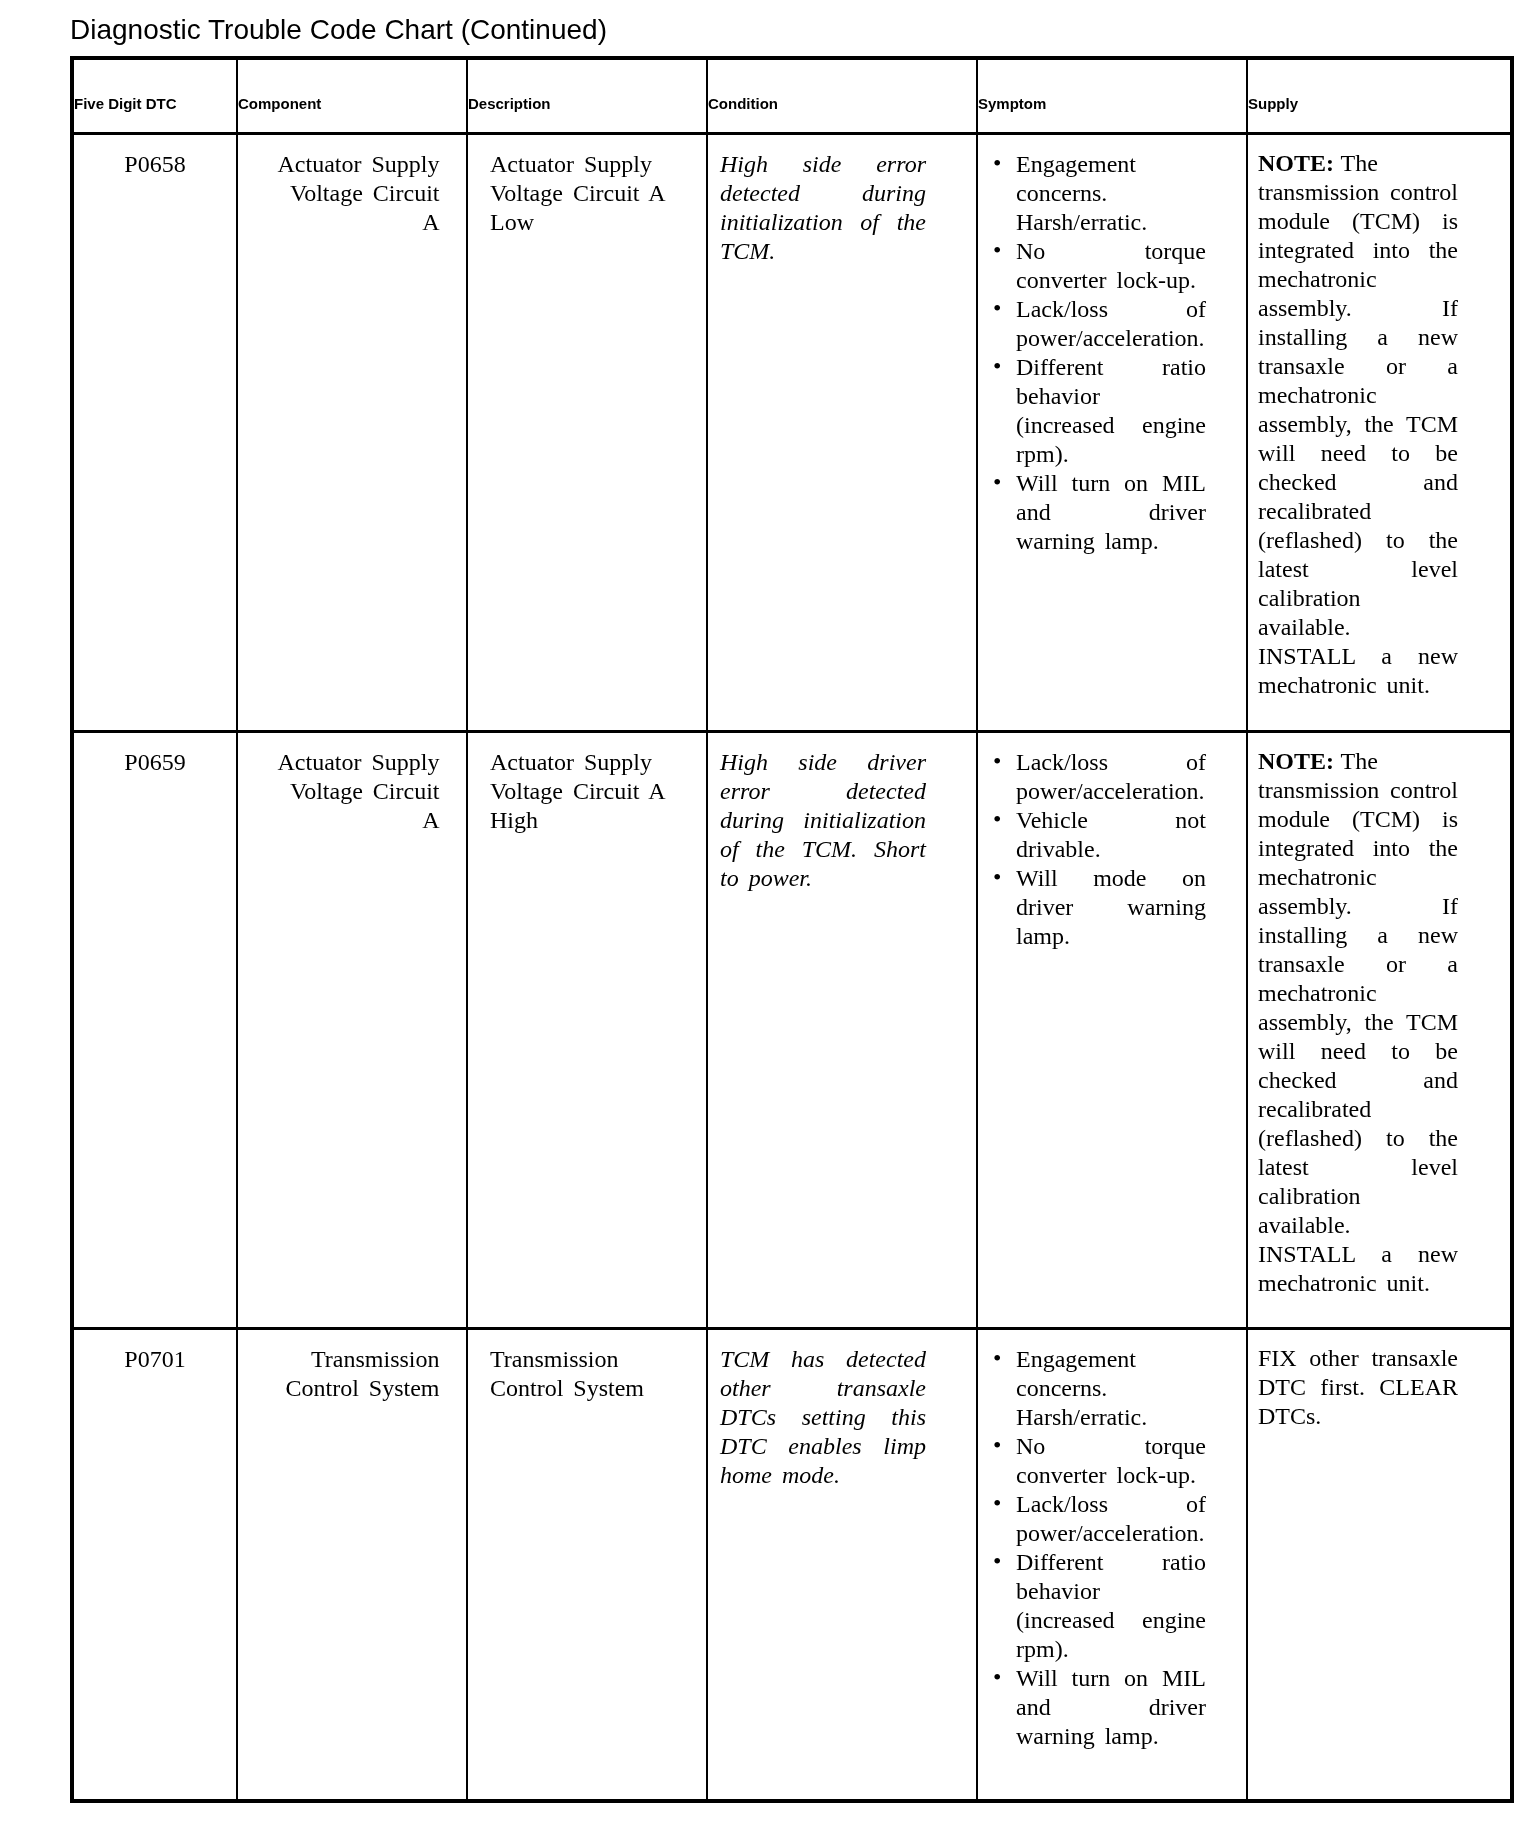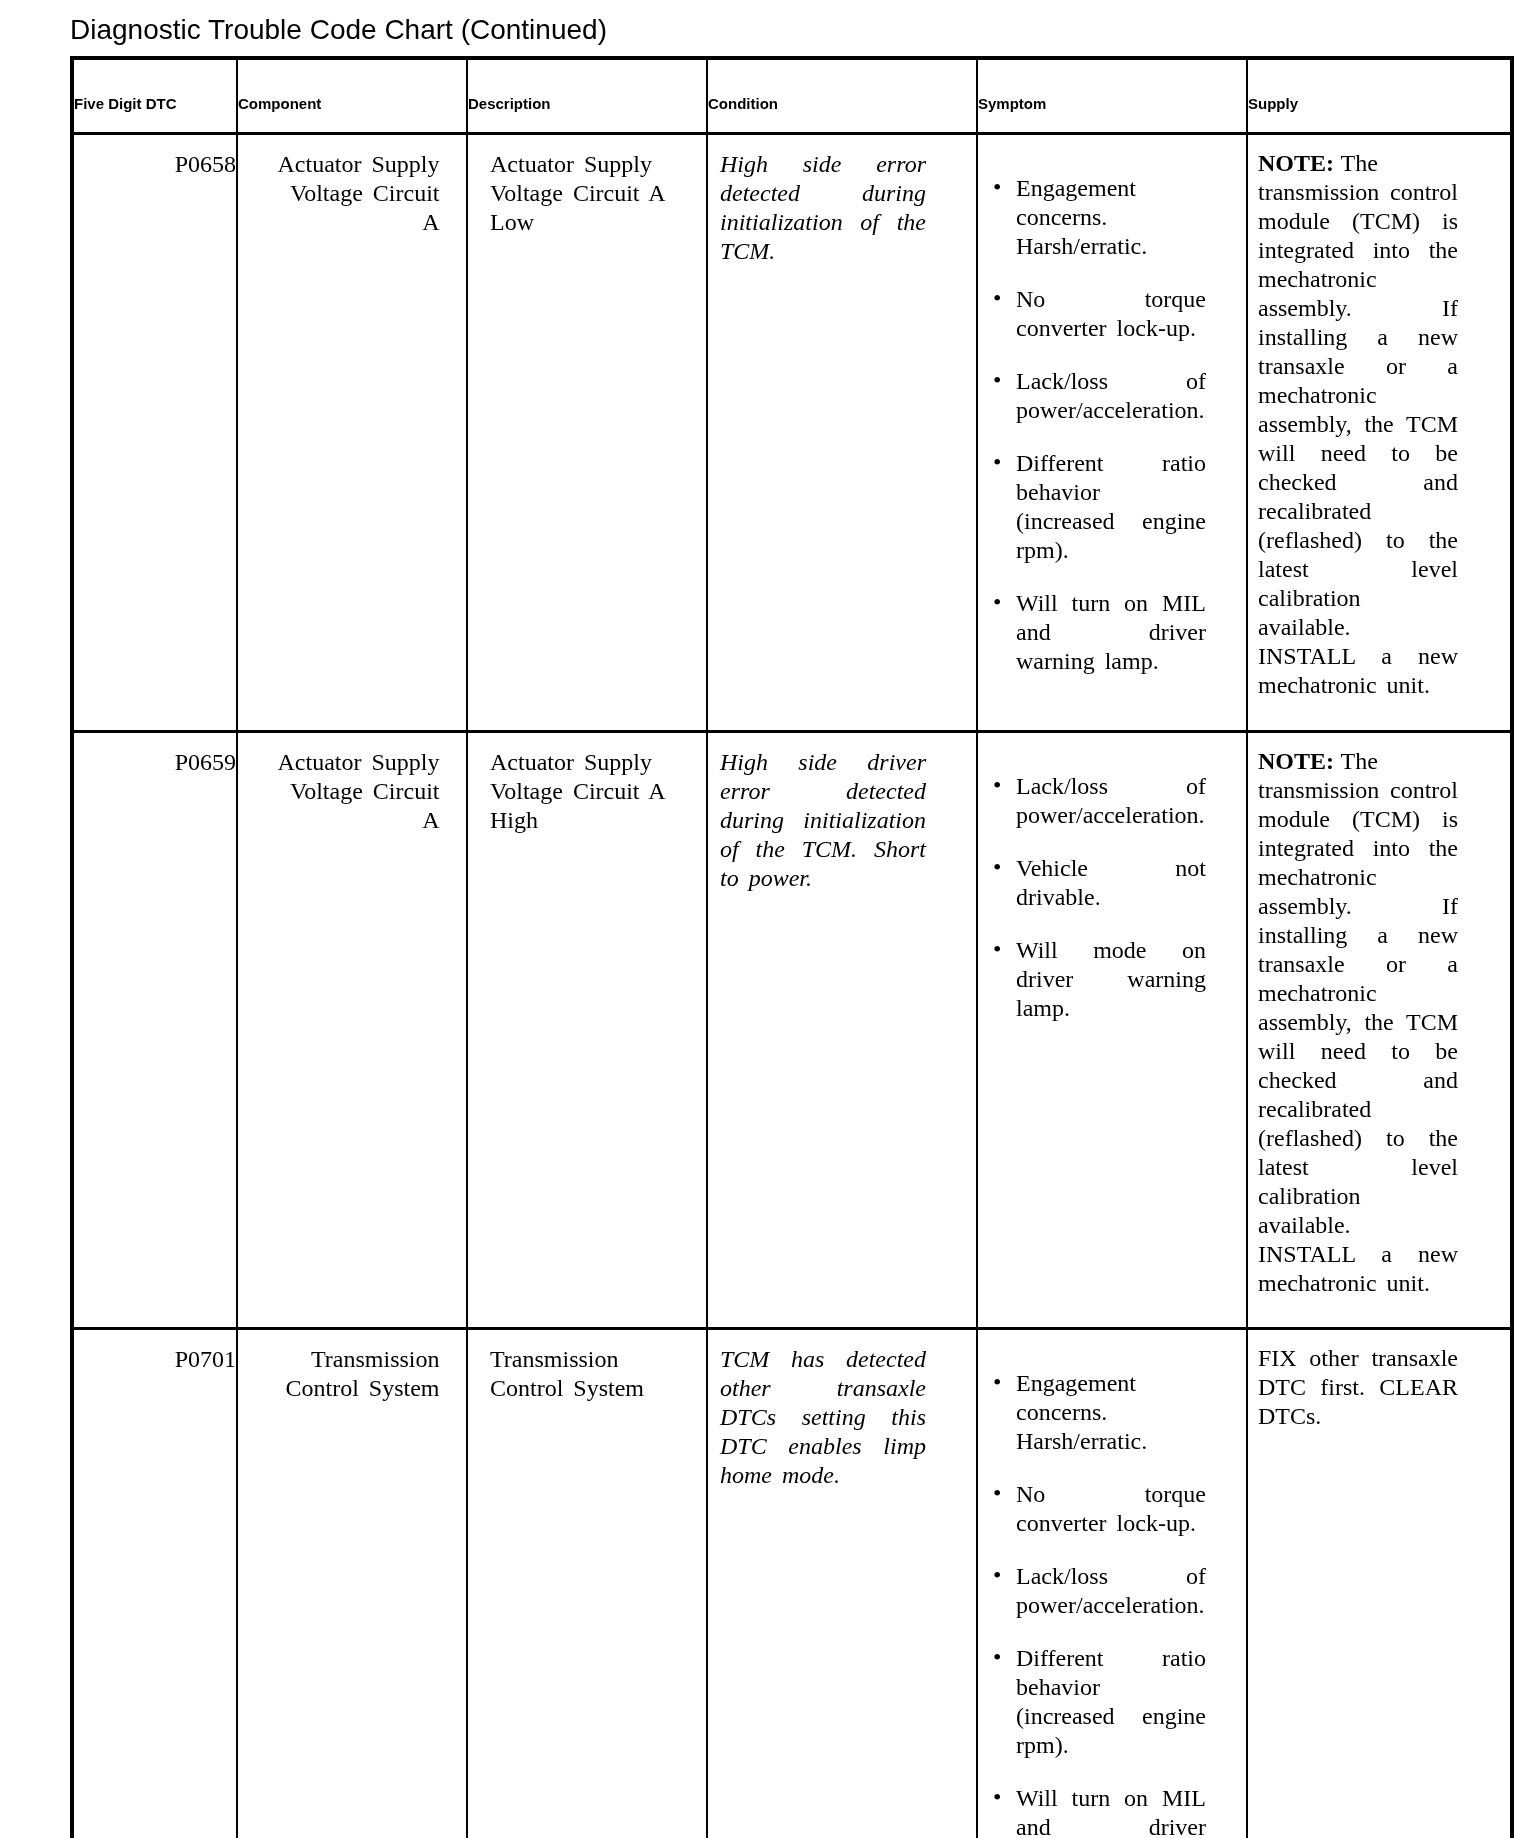--- a/index.html
+++ b/index.html
@@ -55,30 +55,30 @@
     padding-bottom: 8px;
   }
   .hdr-narrow { display: inline-block; max-width: 130px; }
 
   td {
     font-size: 24px;
     line-height: 29px;
     word-spacing: 4px;
   }
 
-  .c-dtc  { text-align: right; padding-top: 15px; }
+  .c-dtc  { text-align: center; padding-top: 15px; }
   .c-comp { text-align: center; padding-top: 15px; }
   .comp-inner { display: inline-block; max-width: 175px; text-align: right; }
   .c-desc { padding: 15px 8px 0 22px; }
   .desc-inner { max-width: 175px; }
   .c-cond { padding: 15px 50px 0 12px; font-style: italic; }
   .cond-inner { text-align: justify; }
   .c-sym  { padding: 15px 40px 0 8px; }
   .sym-list { list-style: none; margin: 0; padding: 0; }
-  .sym-list li { position: relative; padding-left: 30px; text-align: justify; margin-top: 24px; }
+  .sym-list li { position: relative; padding-left: 30px; text-align: justify; }
   .sym-list li::before { content: "\2022"; position: absolute; left: 7px; top: -1px; }
   .c-act  { padding: 14px 52px 0 10px; }
   .act-inner { text-align: justify; }
   .note { font-weight: bold; margin-top: 38px; }
   .note:not(:empty) { margin-right: 0.27em; }
 </style>
 </head>
 <body>
 
 <div class="page">

